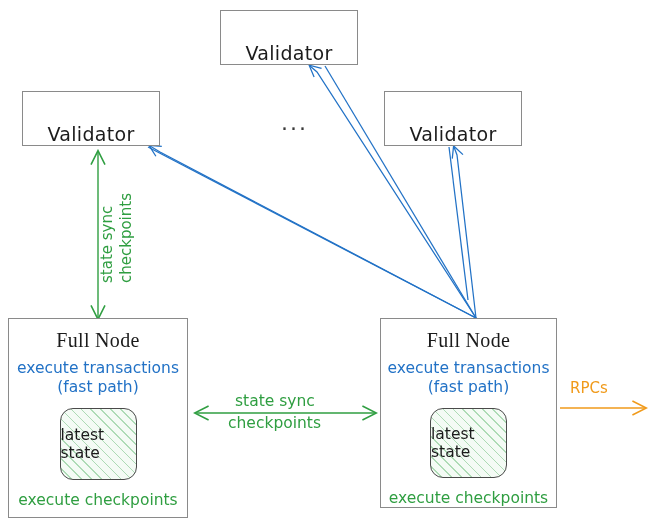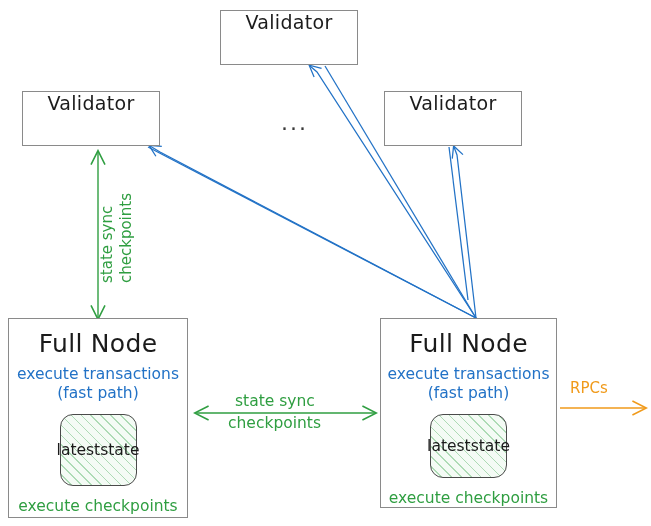--- a/index.html
+++ b/index.html
@@ -28,40 +28,41 @@
 
   
   .node {
     position: absolute;
     box-sizing: border-box;
     border: 1.6px solid #8a8a8a;
     background: #ffffff;
   }
   .validator {
     display: flex;
-    align-items: flex-start;
+    align-items: flex-end;
     justify-content: center;
   }
   .validator .title {
     font-size: 19px;
     color: #1b1b1b;
     letter-spacing: .3px;
   }
 
   .fullnode {
     display: flex;
     flex-direction: column;
     align-items: center;
     padding-top: 10px;
   }
   .fullnode .title {
-    font-size: 25px;
+    font-size: 20px;
     color: #1b1b1b;
     letter-spacing: .3px;
     margin-bottom: 7px;
+    font-family: Liberation Serif, serif;
   }
   .fullnode .blue-line {
     font-size: 15.5px;
     color: #2272c6;
     line-height: 1.22;
     text-align: right;
     white-space: nowrap;
   }
   .fullnode .green-line {
     font-size: 15.5px;
@@ -80,21 +81,21 @@
     border: 1.6px solid #4a4a4a;
     border-radius: 13px;
     background-color: #f4fbf5;
     background-image: repeating-linear-gradient(
         45deg,
         rgba(76,175,94,0.42) 0px,
         rgba(76,175,94,0.42) 1px,
         rgba(255,255,255,0) 1px,
         rgba(255,255,255,0) 7px);
     display: flex;
-    align-items: center;
+    flex-direction: column;
     justify-content: center;
   }
   .state-chip span {
     font-size: 15.5px;
     color: #1b1b1b;
     line-height: 1.18;
   }
 
   
   .lbl {

